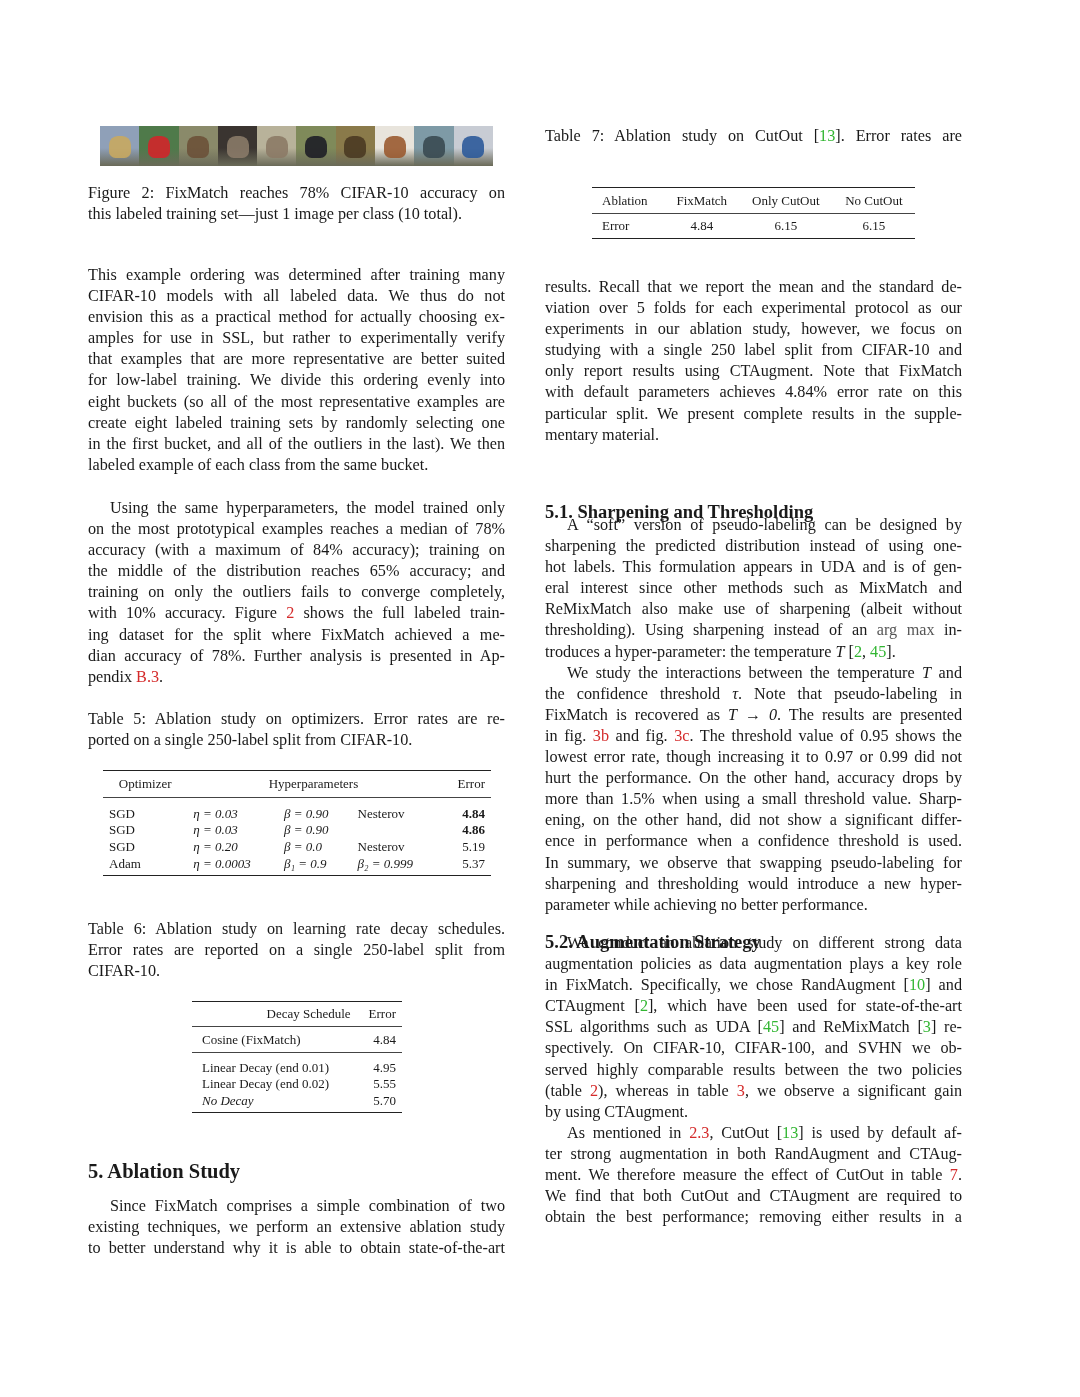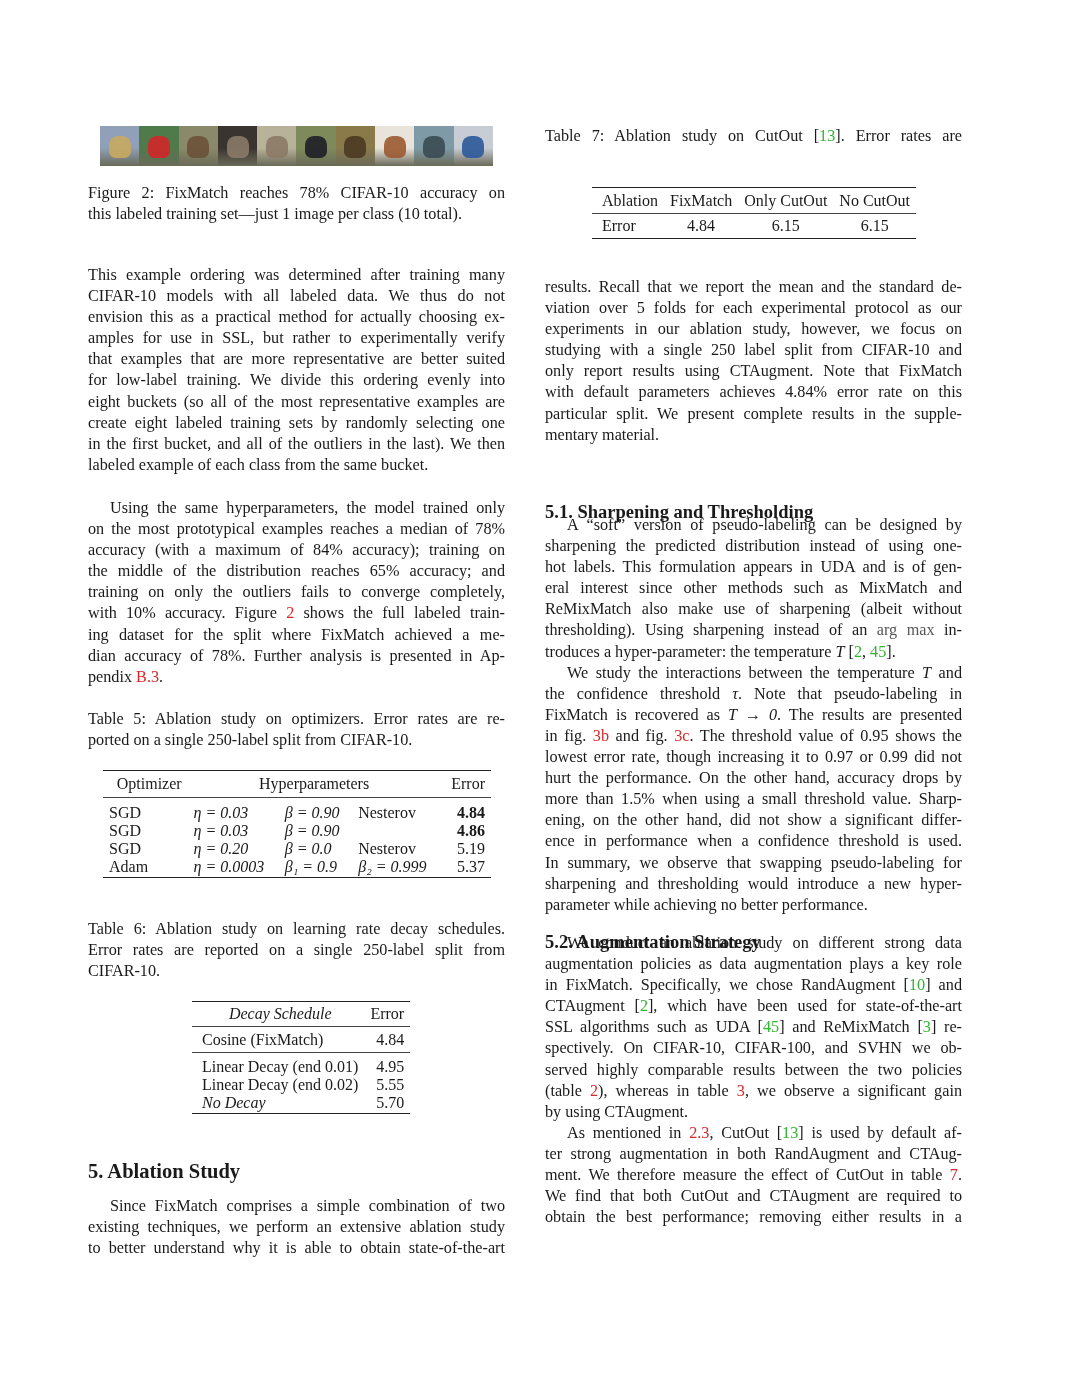--- a/index.html
+++ b/index.html
@@ -16,21 +16,21 @@
   .ref-green { color: #32b632; }
   .math { font-style: italic; }
   .heading { font-weight: bold; font-size: 18.5px; line-height: 24px; white-space: nowrap; }
   .heading.big { font-size: 20.5px; }
 
   
   .fig-strip { left: 100px; top: 126px; height: 40px; width: 393px; display: flex; }
   .thumb { width: 39.3px; height: 40px; position: relative; overflow: hidden; }
 
   
-  table { border-collapse: collapse; font-size: 16px; }
+  table { border-collapse: collapse; font-size: 13px; }
   .tbl { position: absolute; }
   .tbl td, .tbl th { font-weight: normal; padding: 0 6px; white-space: nowrap; }
   .rule-thick { border-top: 1.6px solid #222; }
   .rule-thin { border-top: 1px solid #444; }
   .rule-bottom { border-bottom: 1.6px solid #222; }
   .num { text-align: right; }
   .center { text-align: center; }
   .bold { font-weight: bold !important; }
 </style>
 </head>
@@ -100,21 +100,21 @@
 </div>
 
 <div class="abs col-left" style="top:709px;">
   <span class="line">Table 5: Ablation study on optimizers.  Error rates are re-</span>
   <span class="line last">ported on a single 250-label split from CIFAR-10.</span>
 </div>
 
 <table class="tbl" style="left:103px; top:770px; width:388px;">
   <tbody>
       <tr class="rule-thick" style="height:27px;">
-    <th style="text-align:right;">Optimizer</th>
+    <th style="text-align:center;">Optimizer</th>
     <th colspan="3" class="center">Hyperparameters</th>
     <th class="num">Error</th>
   </tr>
   <tr class="rule-thin" style="height:24px; vertical-align:bottom;">
     <td>SGD</td>
     <td class="math">η = 0.03</td>
     <td class="math">β = 0.90</td>
     <td>Nesterov</td>
     <td class="num bold">4.84</td>
   </tr>
@@ -144,21 +144,21 @@
 
 <div class="abs col-left" style="top:919px;">
   <span class="line">Table 6: Ablation study on learning rate decay schedules.</span>
   <span class="line">Error rates are reported on a single 250-label split from</span>
   <span class="line last">CIFAR-10.</span>
 </div>
 
 <table class="tbl" style="left:192px; top:1001px; width:210px;">
   <tbody>
       <tr class="rule-thick" style="height:25px;">
-    <th style="text-align:center; padding-left:10px;font-style:italic;">Decay Schedule</th>
+    <th style="text-align:right; padding-left:10px;">Decay Schedule</th>
     <th class="num">Error</th>
   </tr>
   <tr class="rule-thin" style="height:26px;">
     <td style="padding-left:10px;">Cosine (FixMatch)</td>
     <td class="num">4.84</td>
   </tr>
   <tr class="rule-thin" style="height:23px; vertical-align:bottom;">
     <td style="padding-left:10px;">Linear Decay (end 0.01)</td>
     <td class="num">4.95</td>
   </tr>

